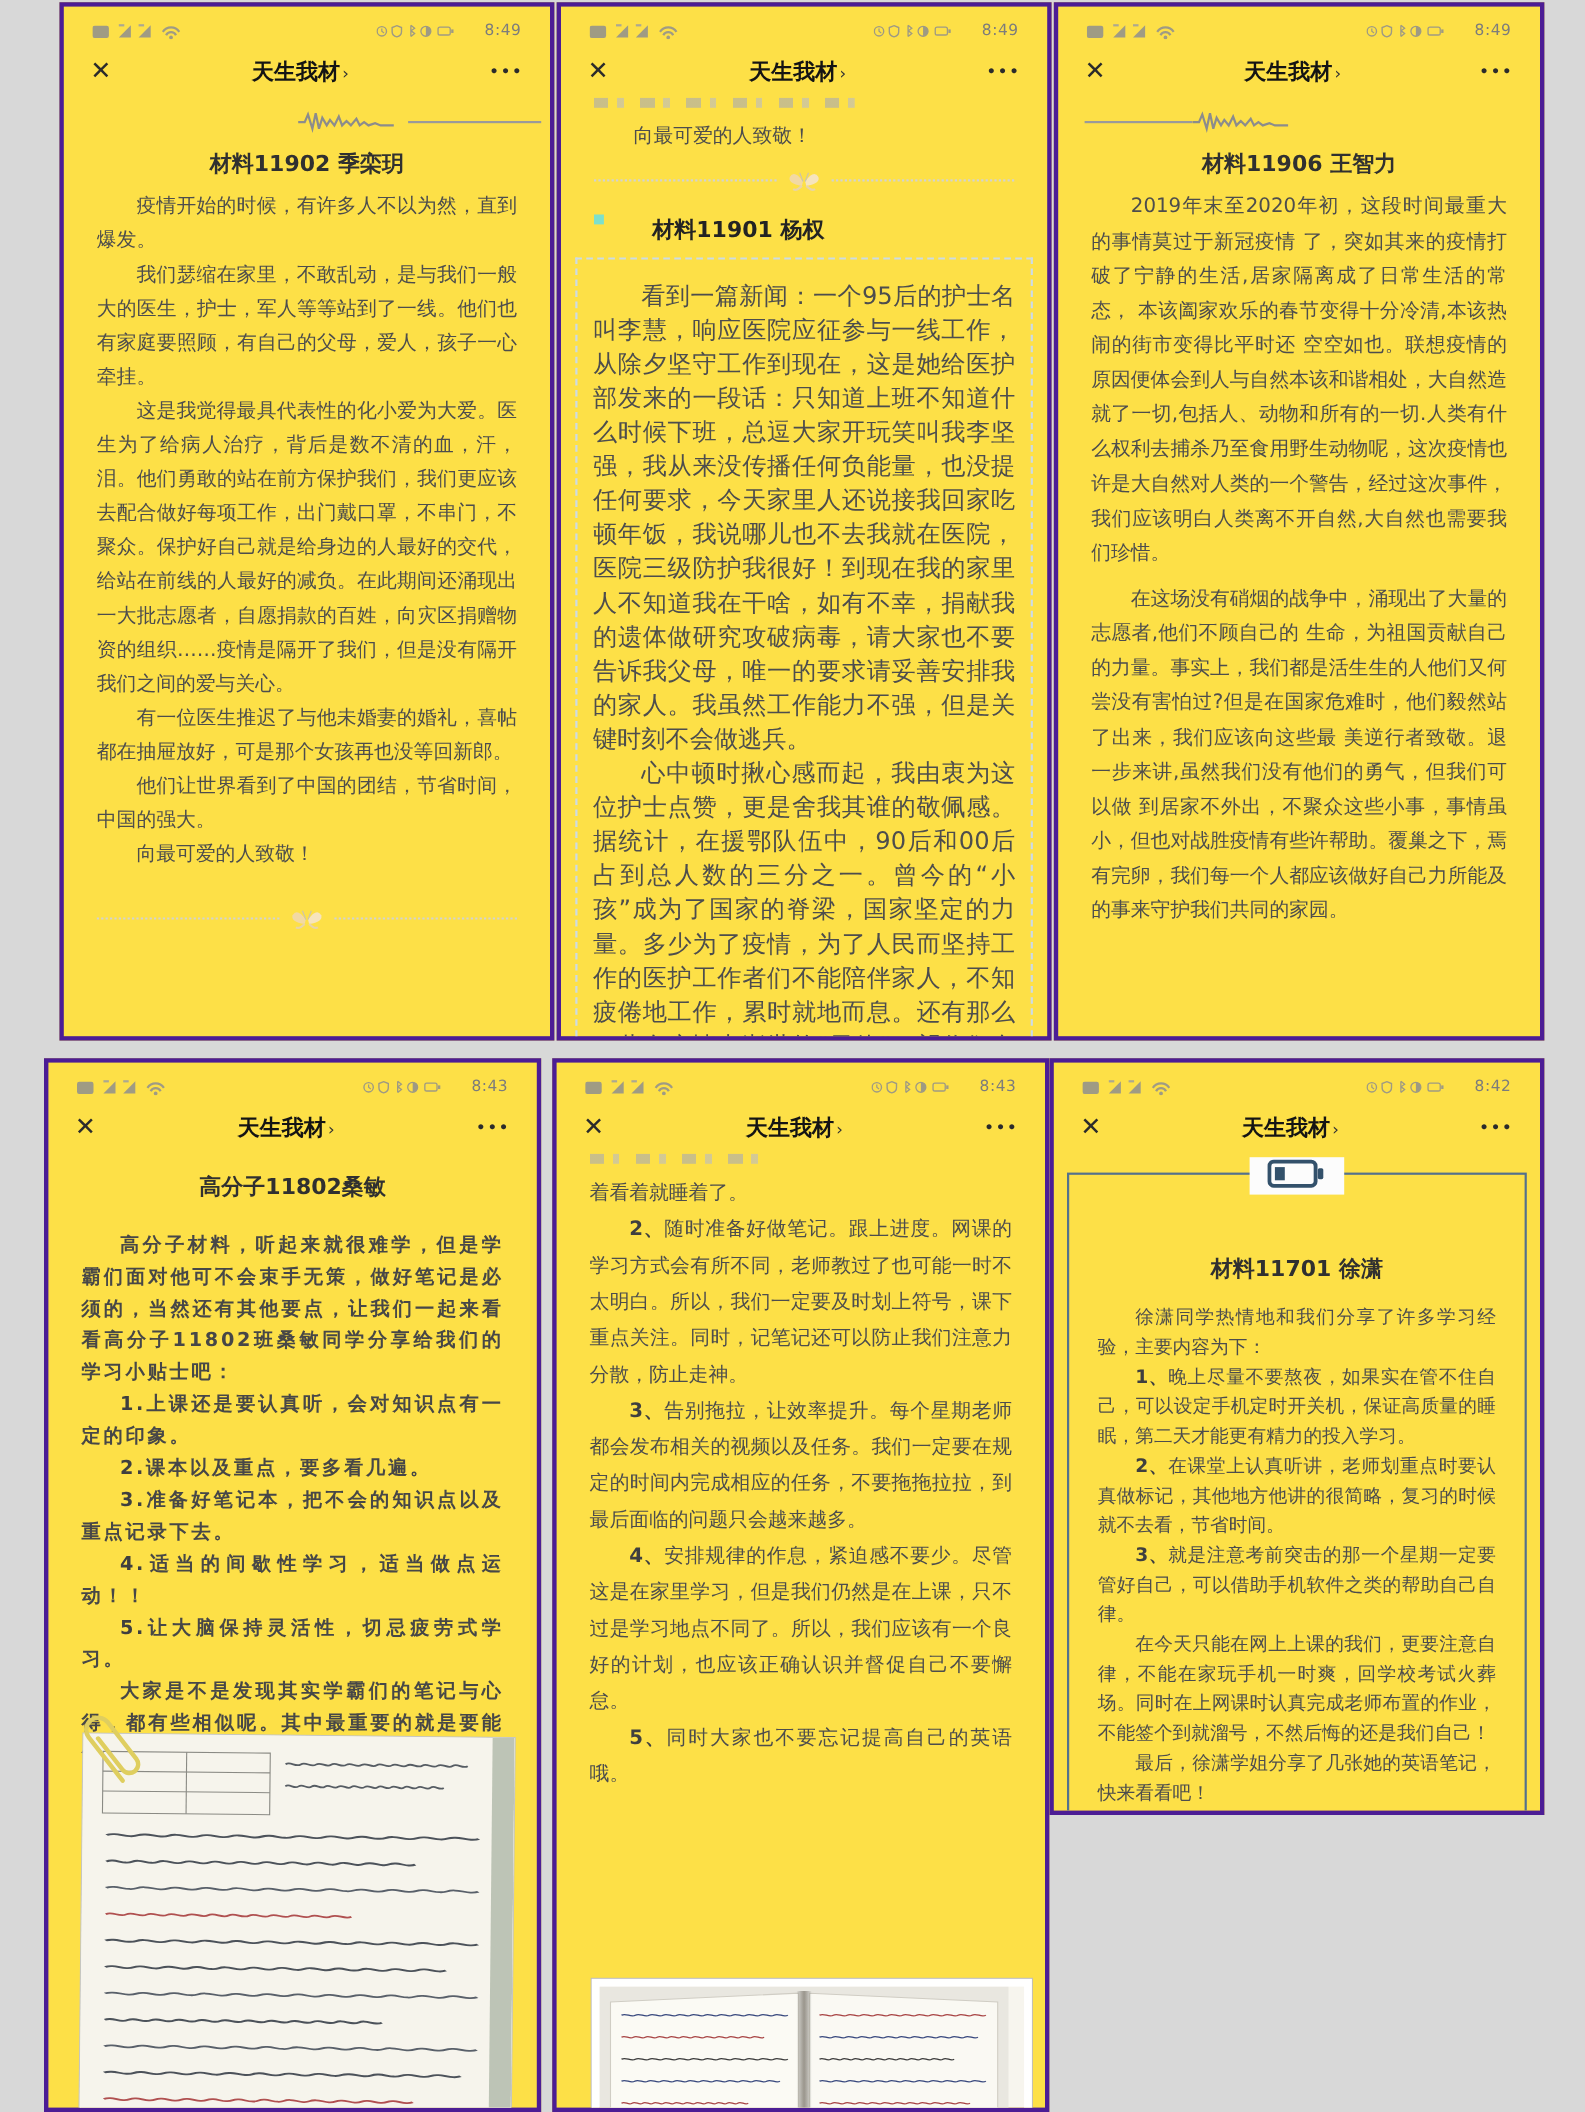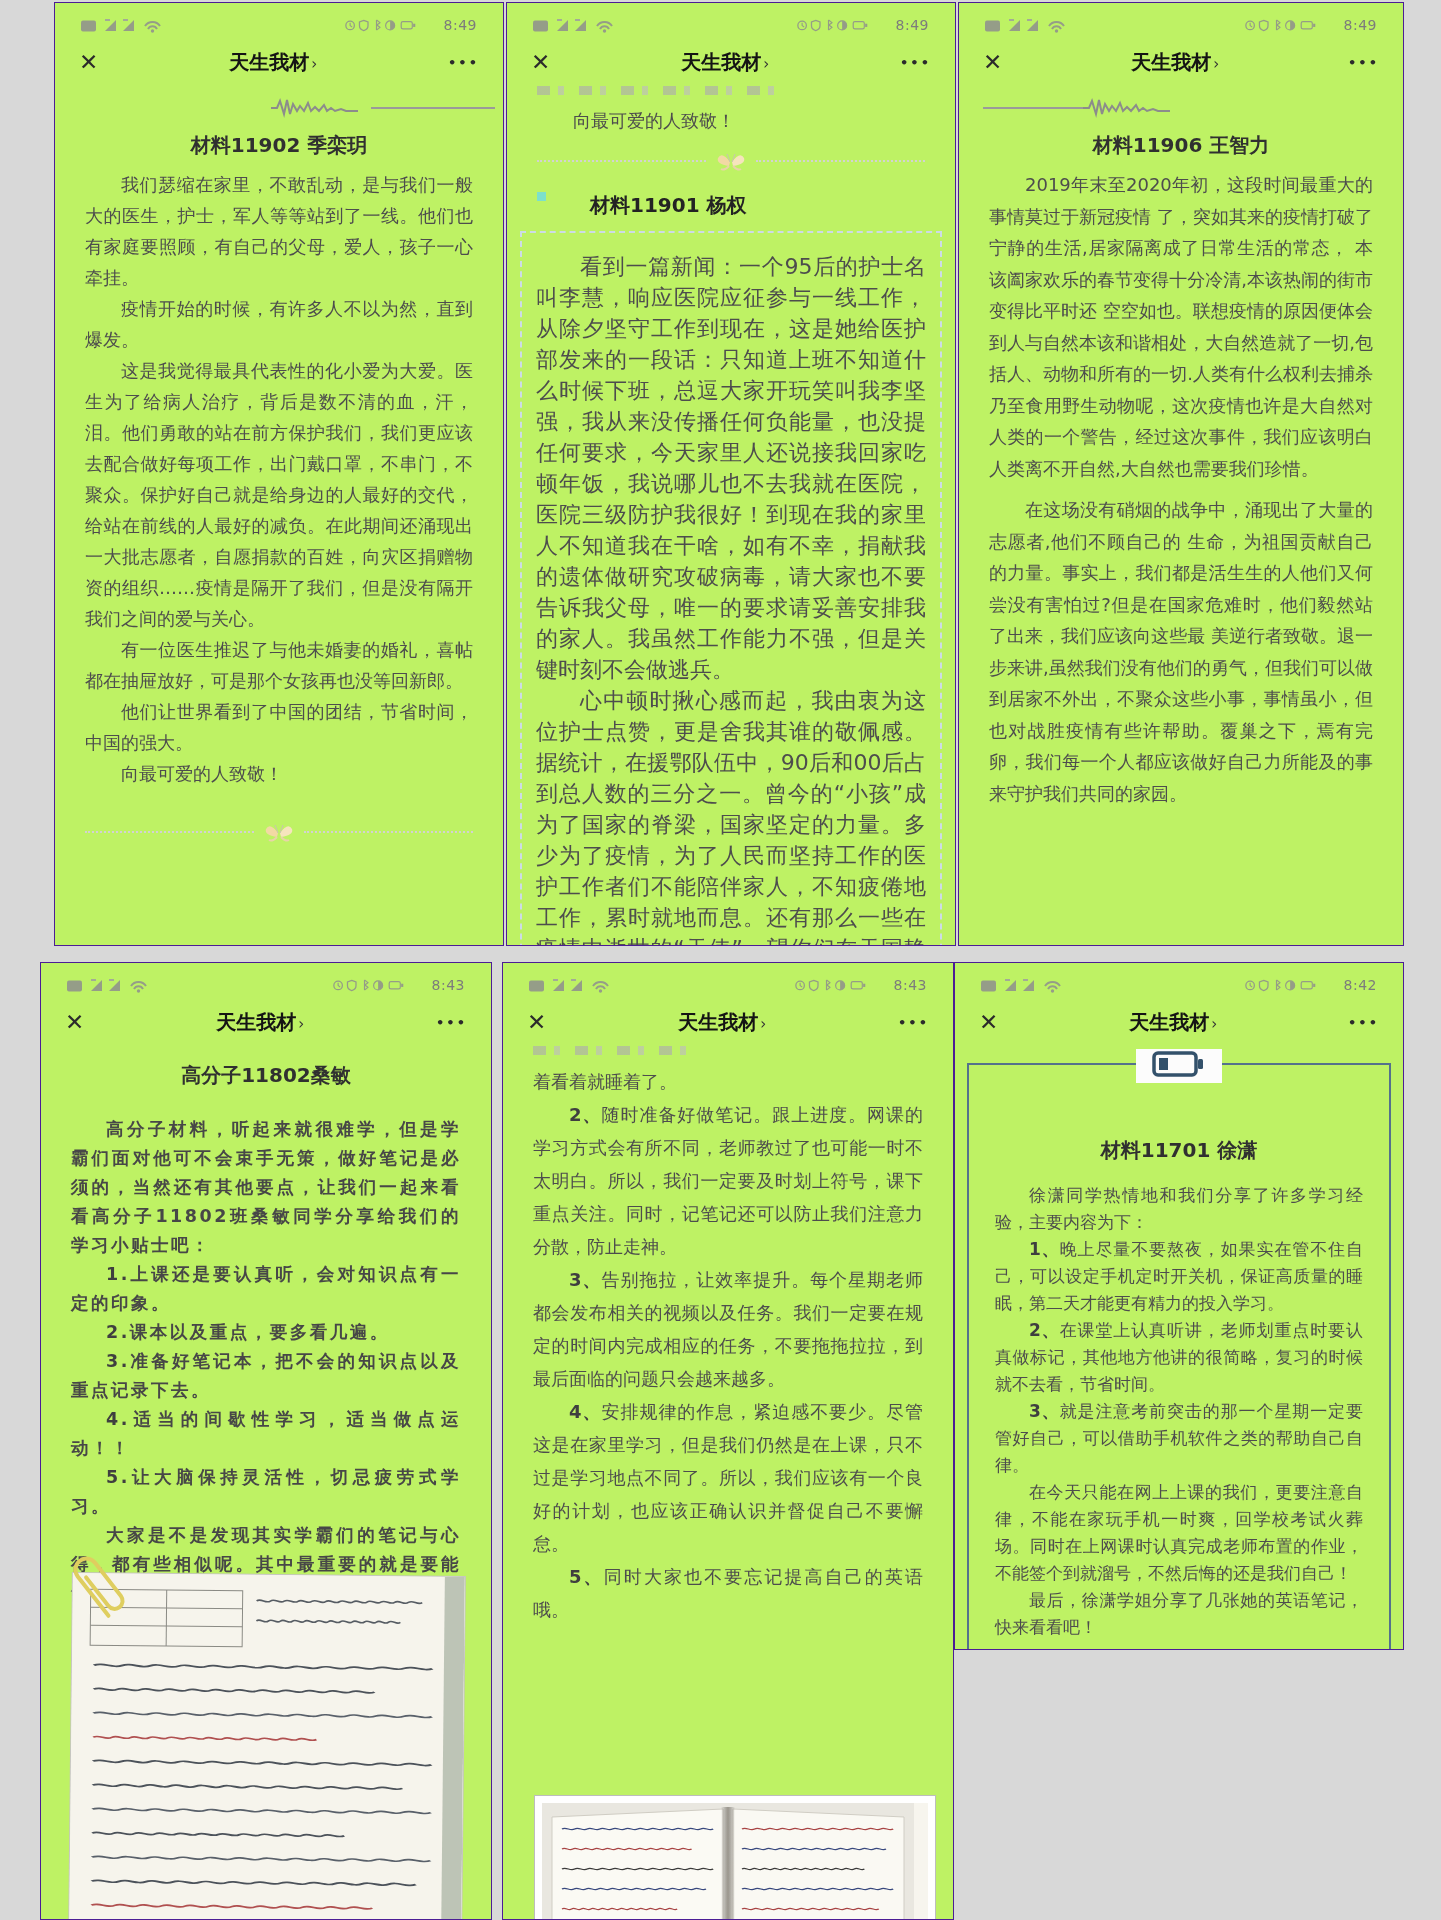--- a/index.html
+++ b/index.html
@@ -1,18 +1,18 @@
 <!DOCTYPE html>
 <html><head>
 <meta charset="utf-8">
 <style>
   html,body{margin:0;padding:0;}
   body{width:1441px;height:1920px;background:#d8d8d8;position:relative;overflow:hidden;
        font-family:"DejaVu Sans","Liberation Sans",sans-serif;color:#4b4b4b;}
-  .card{position:absolute;background:#bef264;border:1px solid #4c1d95;box-sizing:border-box;overflow:hidden;}
+  .card{position:absolute;background:#fde047;border:4px solid #4c1d95;box-sizing:border-box;overflow:hidden;}
   #card1{left:54px;top:2px;width:450px;height:944px;}
   #card2{left:506px;top:2px;width:450px;height:944px;}
   #card3{left:958px;top:2px;width:446px;height:944px;}
   #card4{left:40px;top:962px;width:452px;height:958px;}
   #card5{left:502px;top:962px;width:452px;height:958px;}
   #card6{left:954px;top:962px;width:450px;height:688px;}
 
   .statusbar{display:flex;justify-content:space-between;align-items:center;padding:14px 26px 0;}
   .sb-right{display:flex;align-items:center;}
   .time{font-size:14px;color:#7c7c7c;margin-left:7px;letter-spacing:.5px;}
@@ -138,22 +138,22 @@
   </div>
   <div class="content">
     <div class="squiggle-divider">
       <div style="width:48%"></div>
       <svg width="100" height="20">
           <use href="#sqg"></use>
         </svg>
       <div class="rule" style="flex:1;margin-right:-22px"></div>
     </div>
     <h2 class="article-title">材料11902 季栾玥</h2>
+    <p class="body">疫情开始的时候，有许多人不以为然，直到爆发。</p>
     <p class="body">我们瑟缩在家里，不敢乱动，是与我们一般大的医生，护士，军人等等站到了一线。他们也有家庭要照顾，有自己的父母，爱人，孩子一心牵挂。</p>
-    <p class="body">疫情开始的时候，有许多人不以为然，直到爆发。</p>
     <p class="body">这是我觉得最具代表性的化小爱为大爱。医生为了给病人治疗，背后是数不清的血，汗，泪。他们勇敢的站在前方保护我们，我们更应该去配合做好每项工作，出门戴口罩，不串门，不聚众。保护好自己就是给身边的人最好的交代，给站在前线的人最好的减负。在此期间还涌现出一大批志愿者，自愿捐款的百姓，向灾区捐赠物资的组织……疫情是隔开了我们，但是没有隔开我们之间的爱与关心。</p>
     <p class="body">有一位医生推迟了与他未婚妻的婚礼，喜帖都在抽屉放好，可是那个女孩再也没等回新郎。</p>
     <p class="body">他们让世界看到了中国的团结，节省时间，中国的强大。</p>
     <p class="body">向最可爱的人致敬！</p>
     <div class="butterfly-divider">
       <div class="dotline"></div>
       <svg class="bfly" width="30" height="22">
           <use href="#bfly"></use>
         </svg>
       <div class="dotline"></div>

